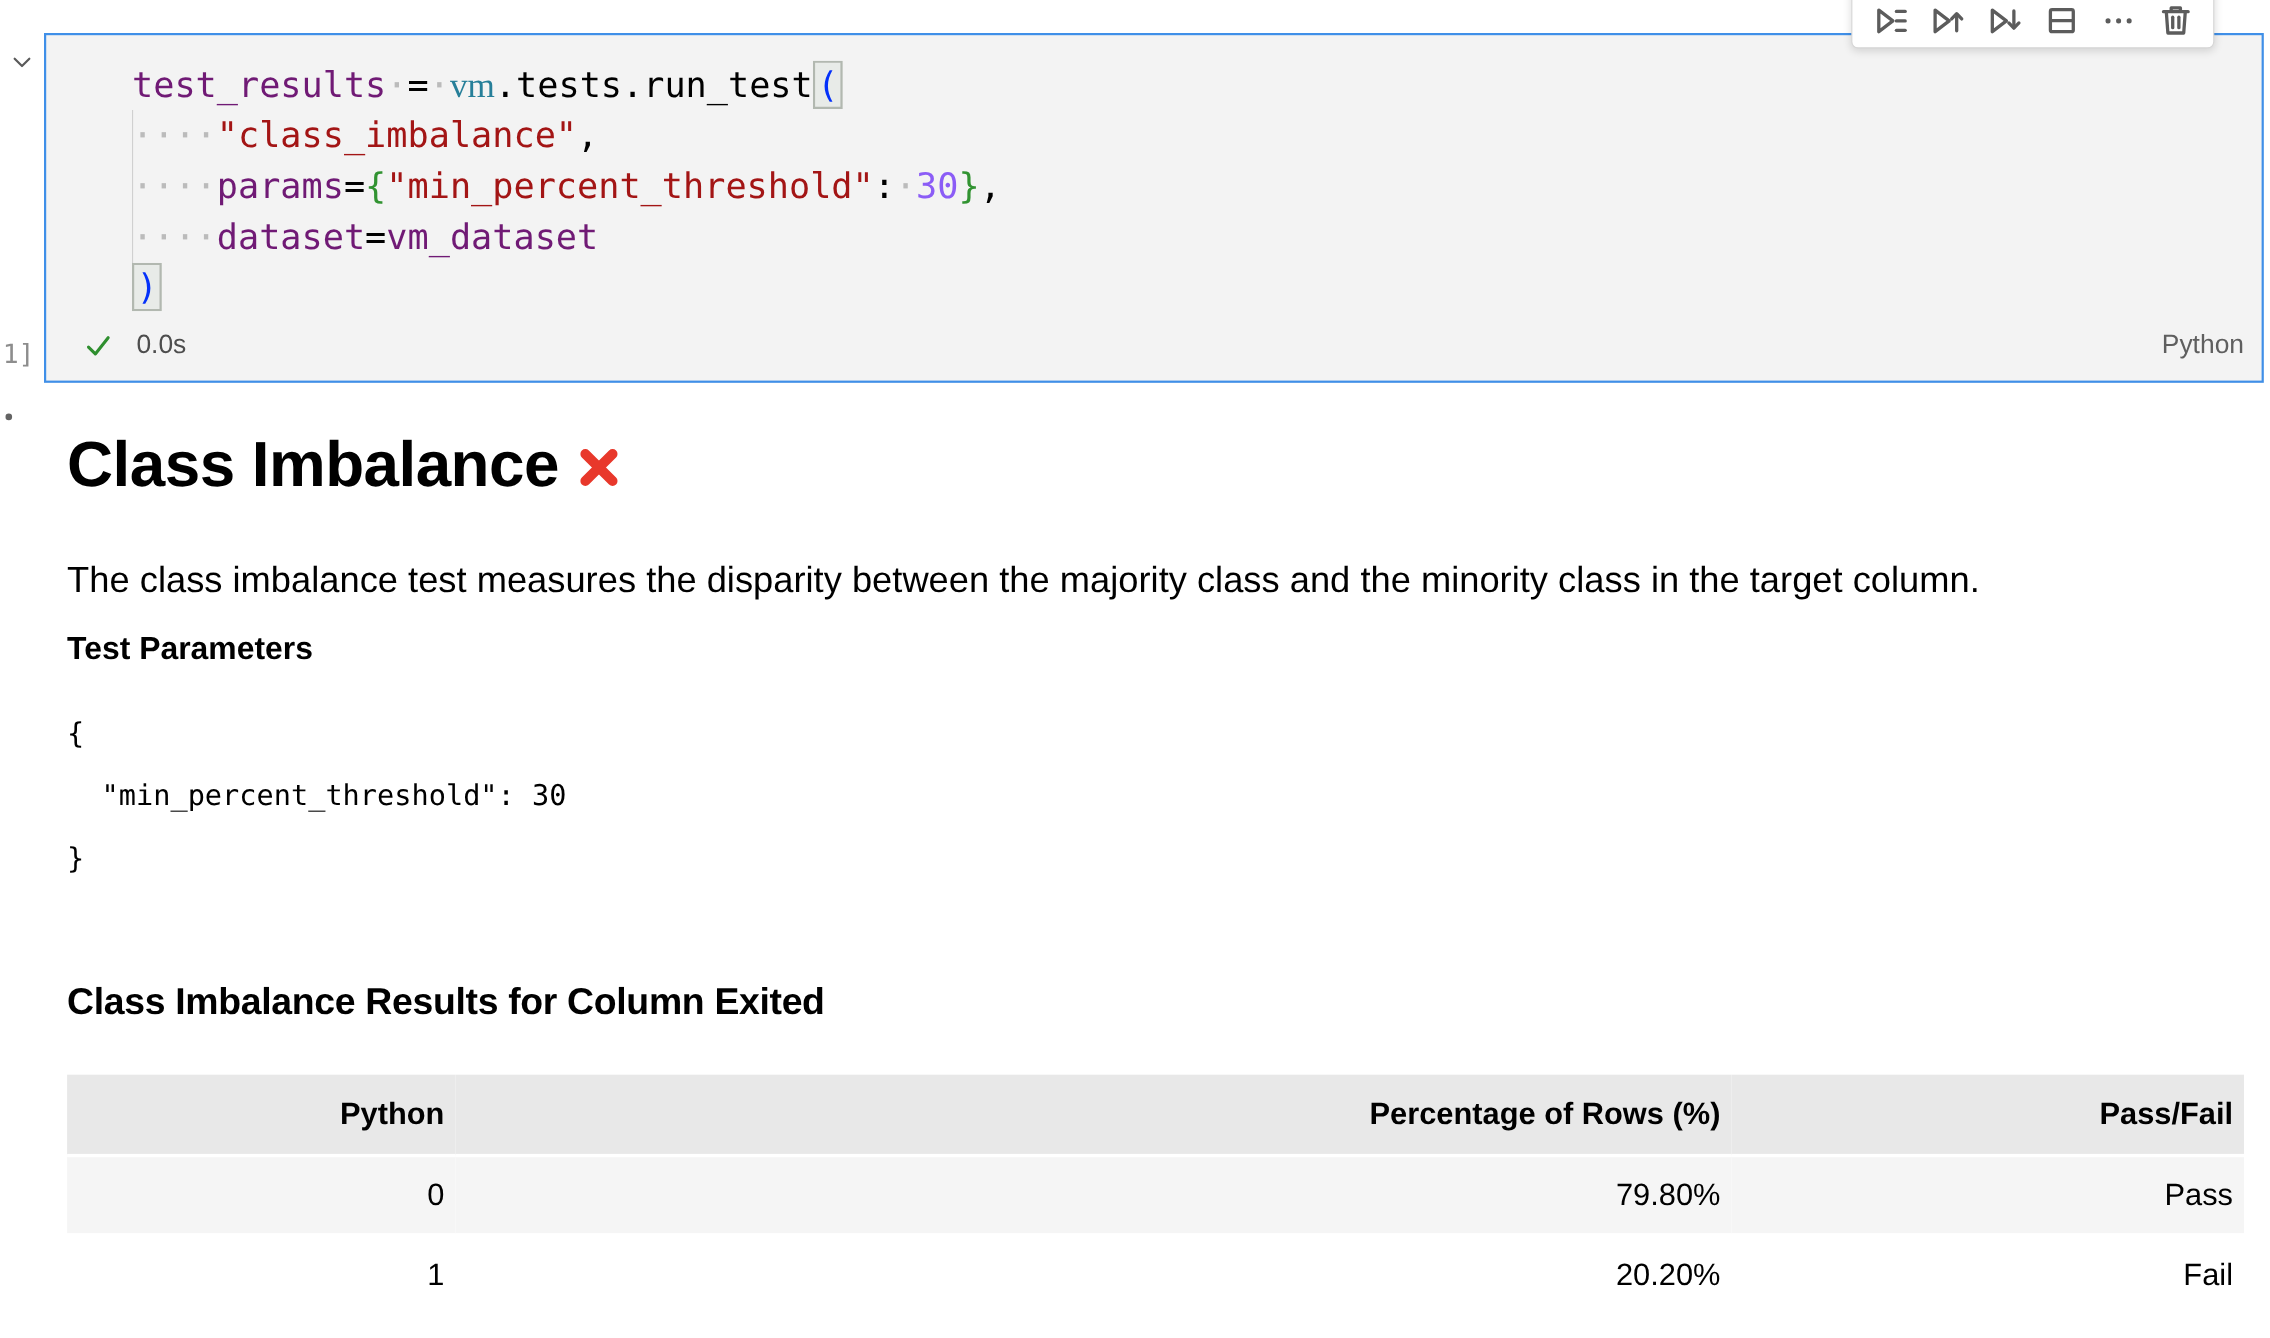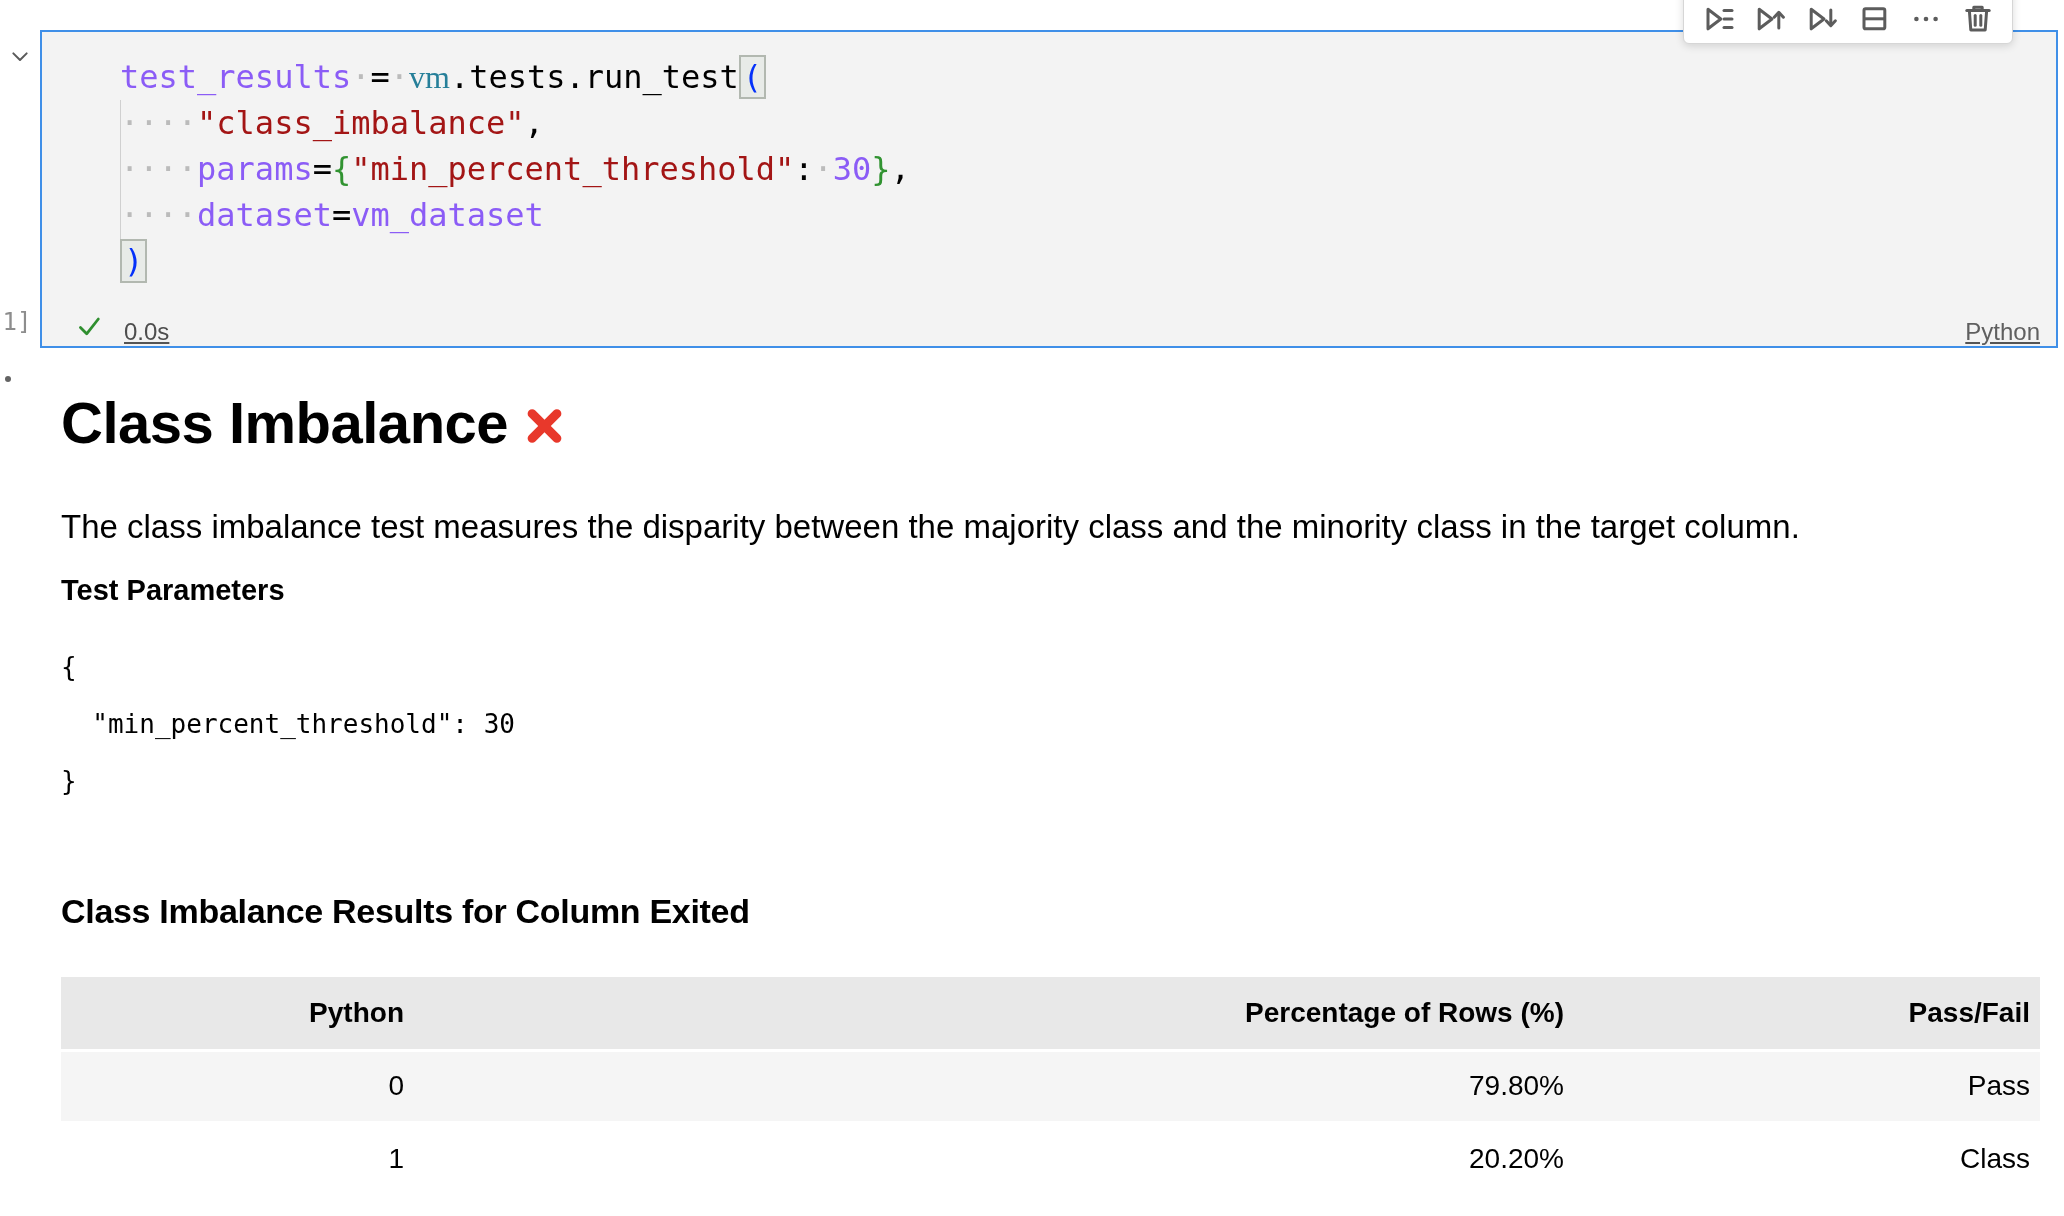--- a/index.html
+++ b/index.html
@@ -29,36 +29,36 @@
   .collapse-chevron { position:absolute; left:8px; top:44px; cursor:pointer; }
   .code-cell {
     position:absolute; left:40px; top:30px; width:2018px; height:318px;
     background:#f3f3f3; border:2px solid #3f8fe8;
   }
   .code-area { position:relative; padding:22px 0 0 78px; height:268px;
     font-family:"DejaVu Sans Mono", monospace; font-size:32px; }
   .code-line { height:46px; line-height:46px; white-space:pre; }
   .indent-guide { position:absolute; left:78px; top:68px; width:1px; height:140px; background:#d0d0d0; }
   .tok-plain { color:#000000; }
-  .tok-var   { color:#8b5cf6; }
+  .tok-var   { color:#701a75; }
   .tok-mod   { color:#267f99;font-family:Liberation Serif, serif; }
   .tok-str   { color:#a31515; }
   .tok-num   { color:#8b5cf6; }
   .tok-paren { color:#0431fa; }
   .tok-brace { color:#319331; }
   .tok-ws    { color:#bbbbbb; }
   .bracket-match {
     display:inline-block; height:44px; line-height:44px; vertical-align:top; margin-top:1px;
     padding:0 4px; margin-right:-2px;
     background:rgba(30,100,30,0.05); box-shadow:inset 0 0 0 2px #b2b8b0;
   }
   .cell-statusbar {
     position:absolute; left:0; bottom:0; width:100%; height:46px;
-    display:flex; align-items:flex-end; padding:0 16px 0 33px;
-    font-size:24px; color:#555;text-decoration:underline;
+    display:flex; align-items:flex-start; padding:0 16px 0 33px;
+    font-size:24px; color:#555;
   }
   .cell-statusbar .duration { margin-left:21px; color:#4d4d4d; }
   .cell-statusbar .language { margin-left:auto; color:#5f5f5f; cursor:pointer; }
 
   .md-indicator-dot { position:absolute; left:5px; top:376px; width:6px; height:6px;
     border-radius:50%; background:#636363; }
 
   
   .md-output { position:absolute; left:61px; top:370px; width:1979px; }
   .md-h2 { margin-top:20px; font-size:58px; font-weight:bold; line-height:1.15; letter-spacing:-0.5px; }
@@ -206,19 +206,19 @@
         </thead>
       <tbody>
           <tr>
             <td>0</td>
             <td>79.80%</td>
             <td>Pass</td>
           </tr>
           <tr>
             <td>1</td>
             <td>20.20%</td>
-            <td>Class</td>
+            <td>Fail</td>
           </tr>
         </tbody>
     </table>
   </div>
 
 </div>
 
 </body></html>

